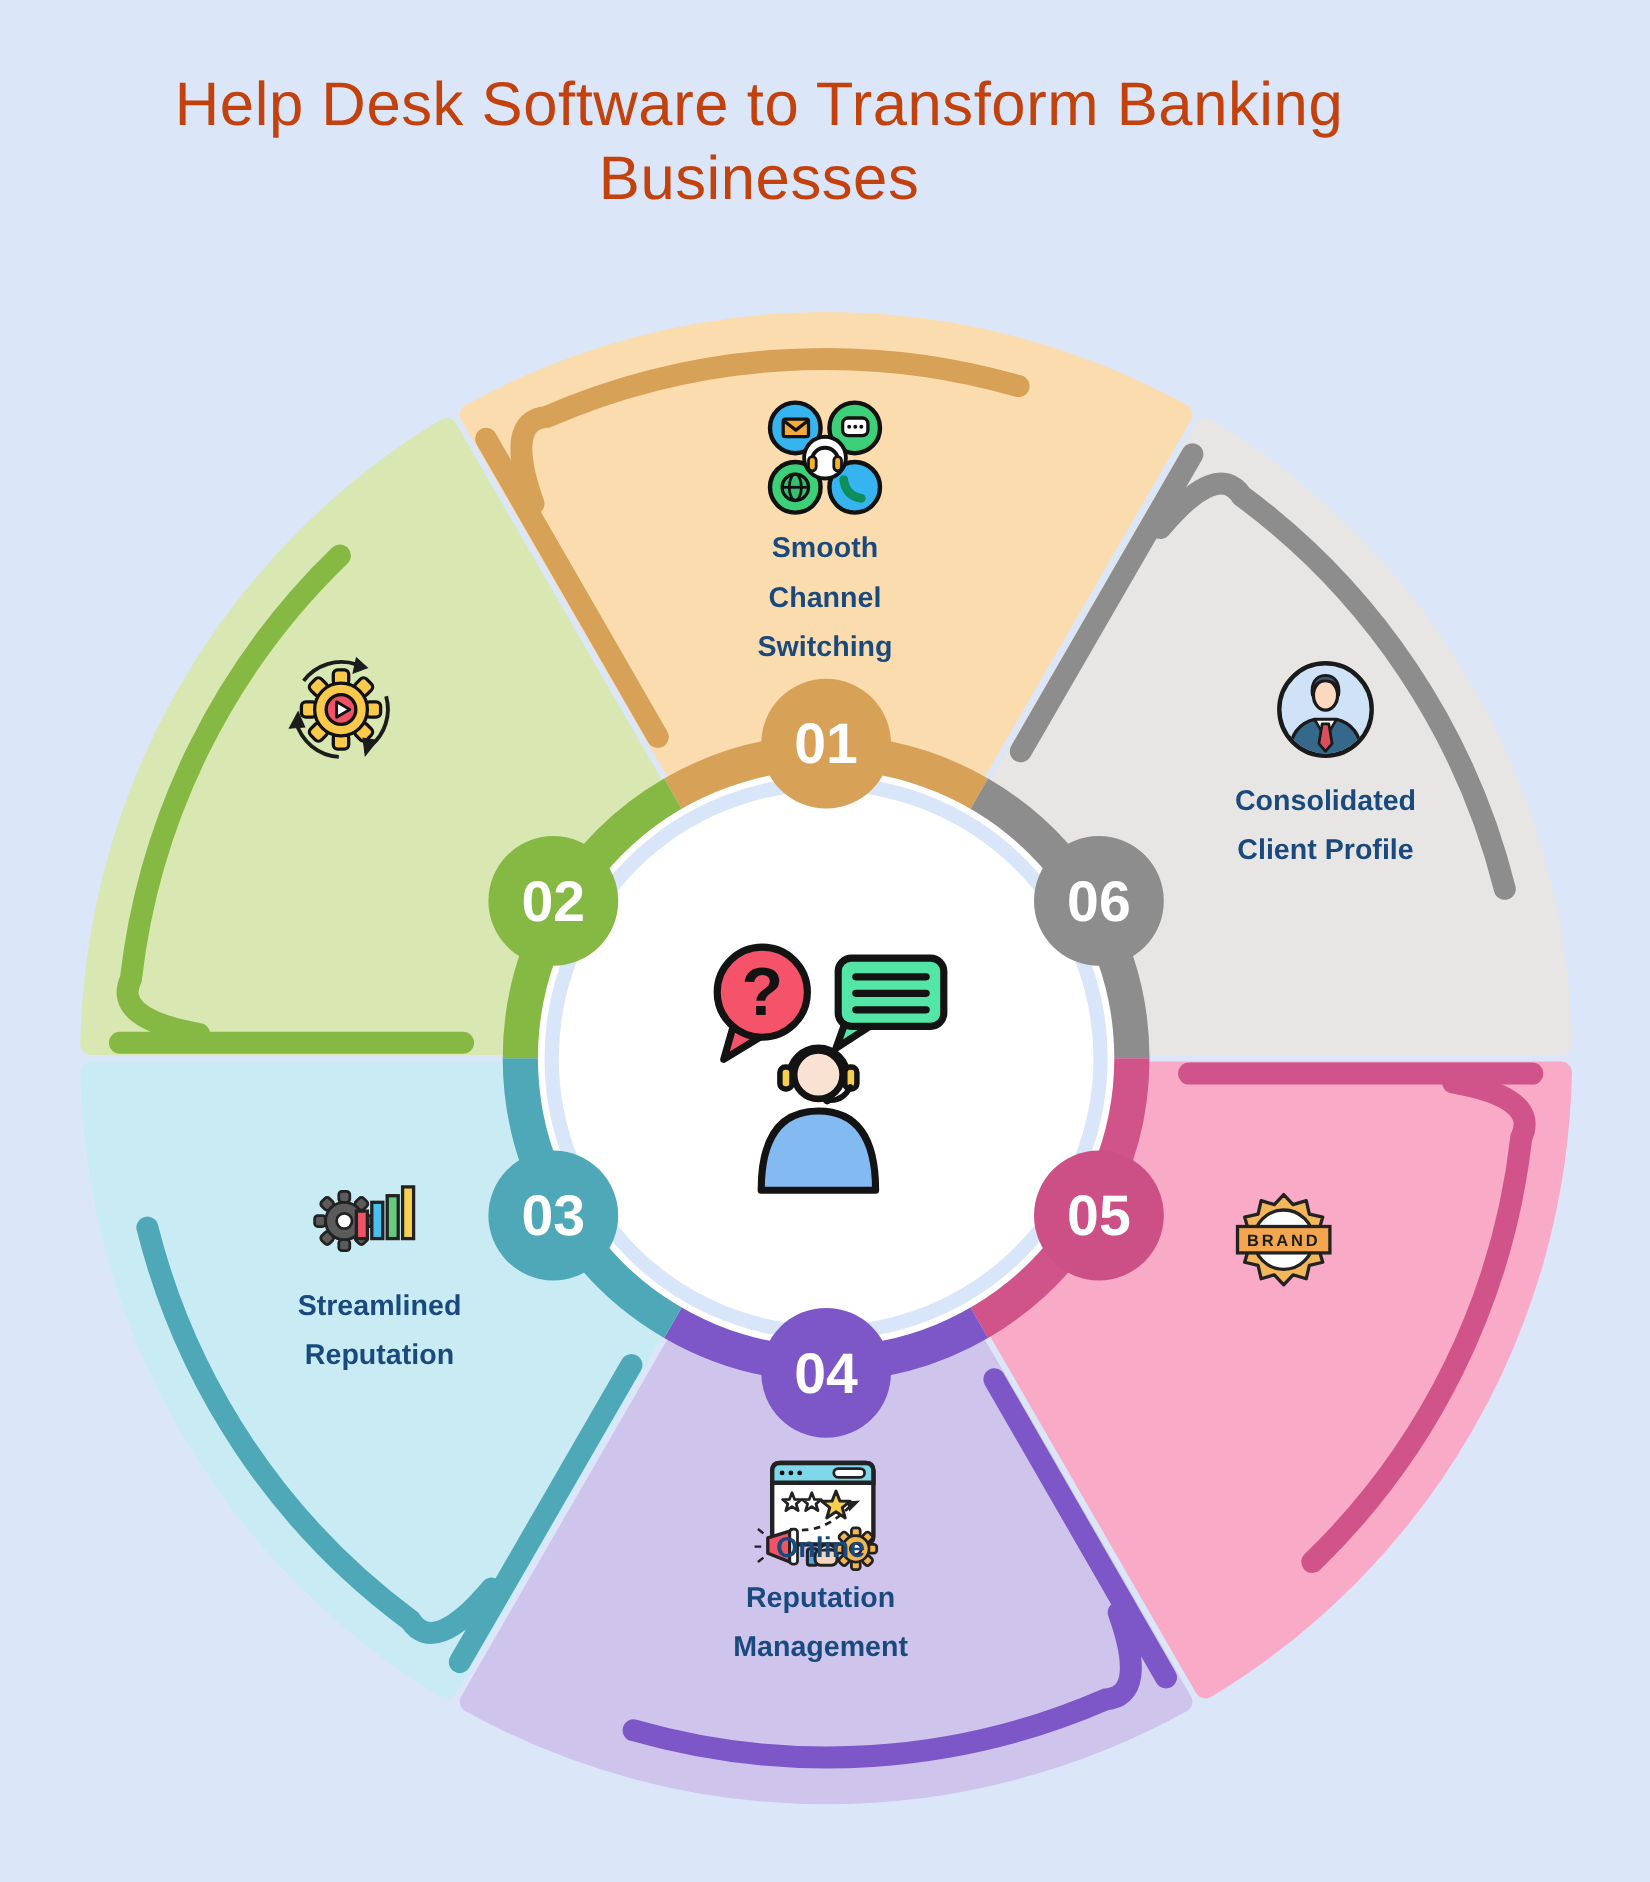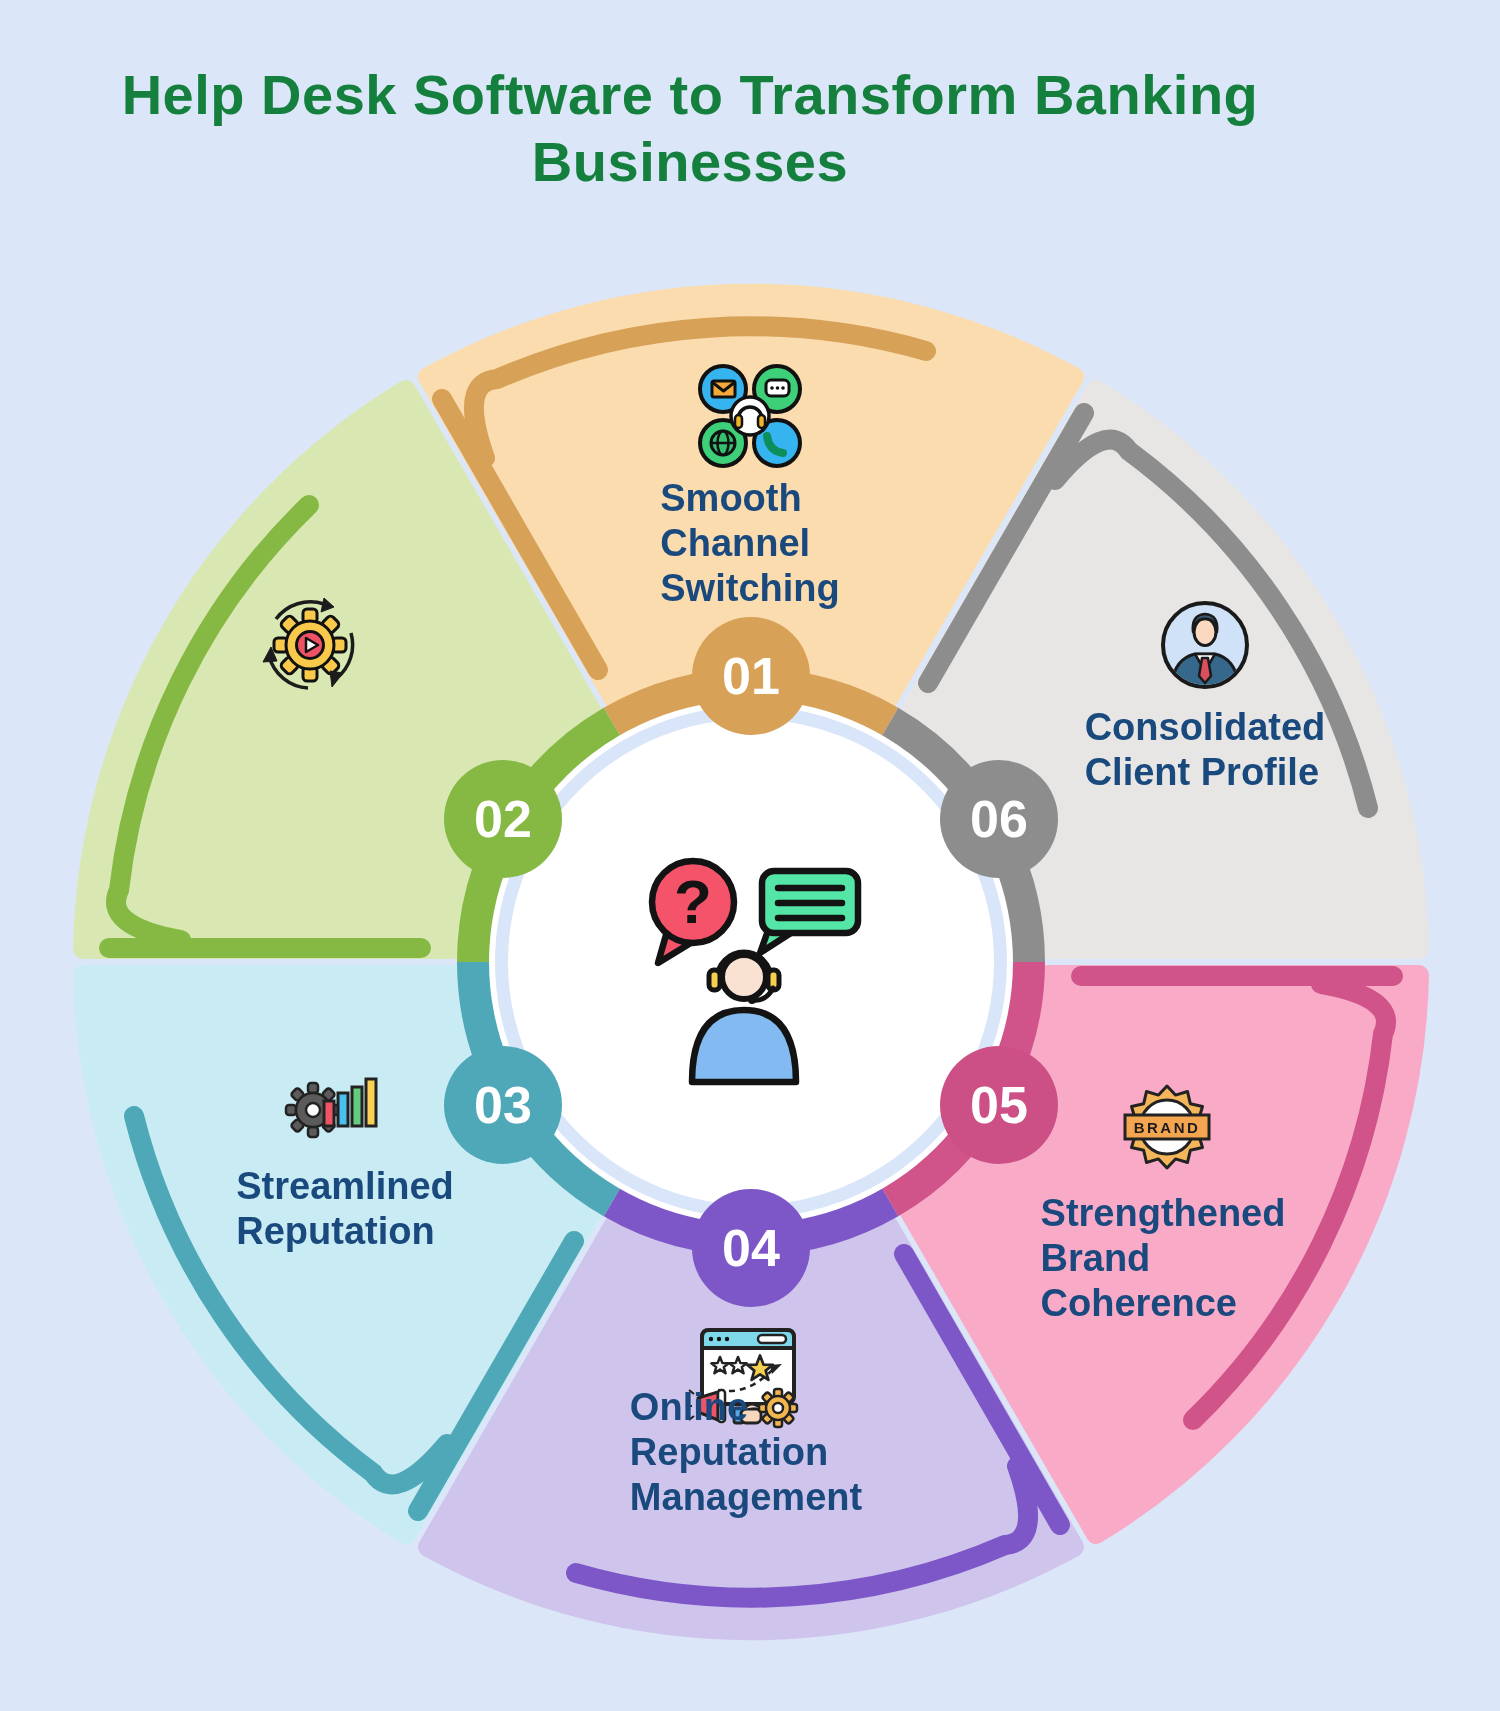--- a/index.html
+++ b/index.html
@@ -1,23 +1,23 @@
 <!DOCTYPE html>
 <html><head>
 <meta charset="utf-8">
 <style>
   html,body{margin:0;padding:0;background:#dbe7f9;}
   .stage{position:relative;width:1500px;height:1711px;background:#dbe7f9;overflow:hidden;
          font-family:"Liberation Sans", sans-serif;}
   .stage svg{position:absolute;left:0;top:0;}
   .page-title{position:absolute;left:690px;top:128px;transform:translate(-50%,-50%);
-ed    white-space:pre-line;text-align:center;font-weight:bold;font-size:56px;line-height:67px;
-    color:#15803d;letter-spacing:.5px;width:1200px;}
+ed    white-space:pre-line;text-align:center;font-weight:normal;font-size:56px;line-height:67px;
+    color:#c2410c;letter-spacing:.5px;width:1200px;}
   .seg-label{position:absolute;transform:translate(-50%,-50%);white-space:pre-line;
-    text-align:left;font-weight:bold;font-size:38px;line-height:45px;color:#19497d;}
+    text-align:center;font-weight:bold;font-size:26px;line-height:45px;color:#19497d;}
   .badge-num{font:bold 52px "Liberation Sans",sans-serif;fill:#ffffff;}
   .brand-txt{font:bold 15px "Liberation Sans",sans-serif;fill:#1c1c1c;letter-spacing:2.5px;}
 </style>
 </head>
 <body>
 
 <div class="stage">
 
 <svg width="1500" height="1711" viewBox="0 0 1500 1711">
   <defs>
@@ -262,19 +262,16 @@
 Banking Businesses</div>
 
 <div class="seg-label" style="left:750px;top:543px;">Smooth
 Channel
 Switching</div>
 <div class="seg-label" style="left:345px;top:1209px;">Streamlined
 Reputation</div>
 <div class="seg-label" style="left:746px;top:1452px;">Online
 Reputation
 Management</div>
-<div class="seg-label" style="left:1163px;top:1258px;">Strengthened
-Brand
-Coherence</div>
 <div class="seg-label" style="left:1205px;top:750px;">Consolidated
 Client Profile</div>
 
 </div>
 
 </body></html>

